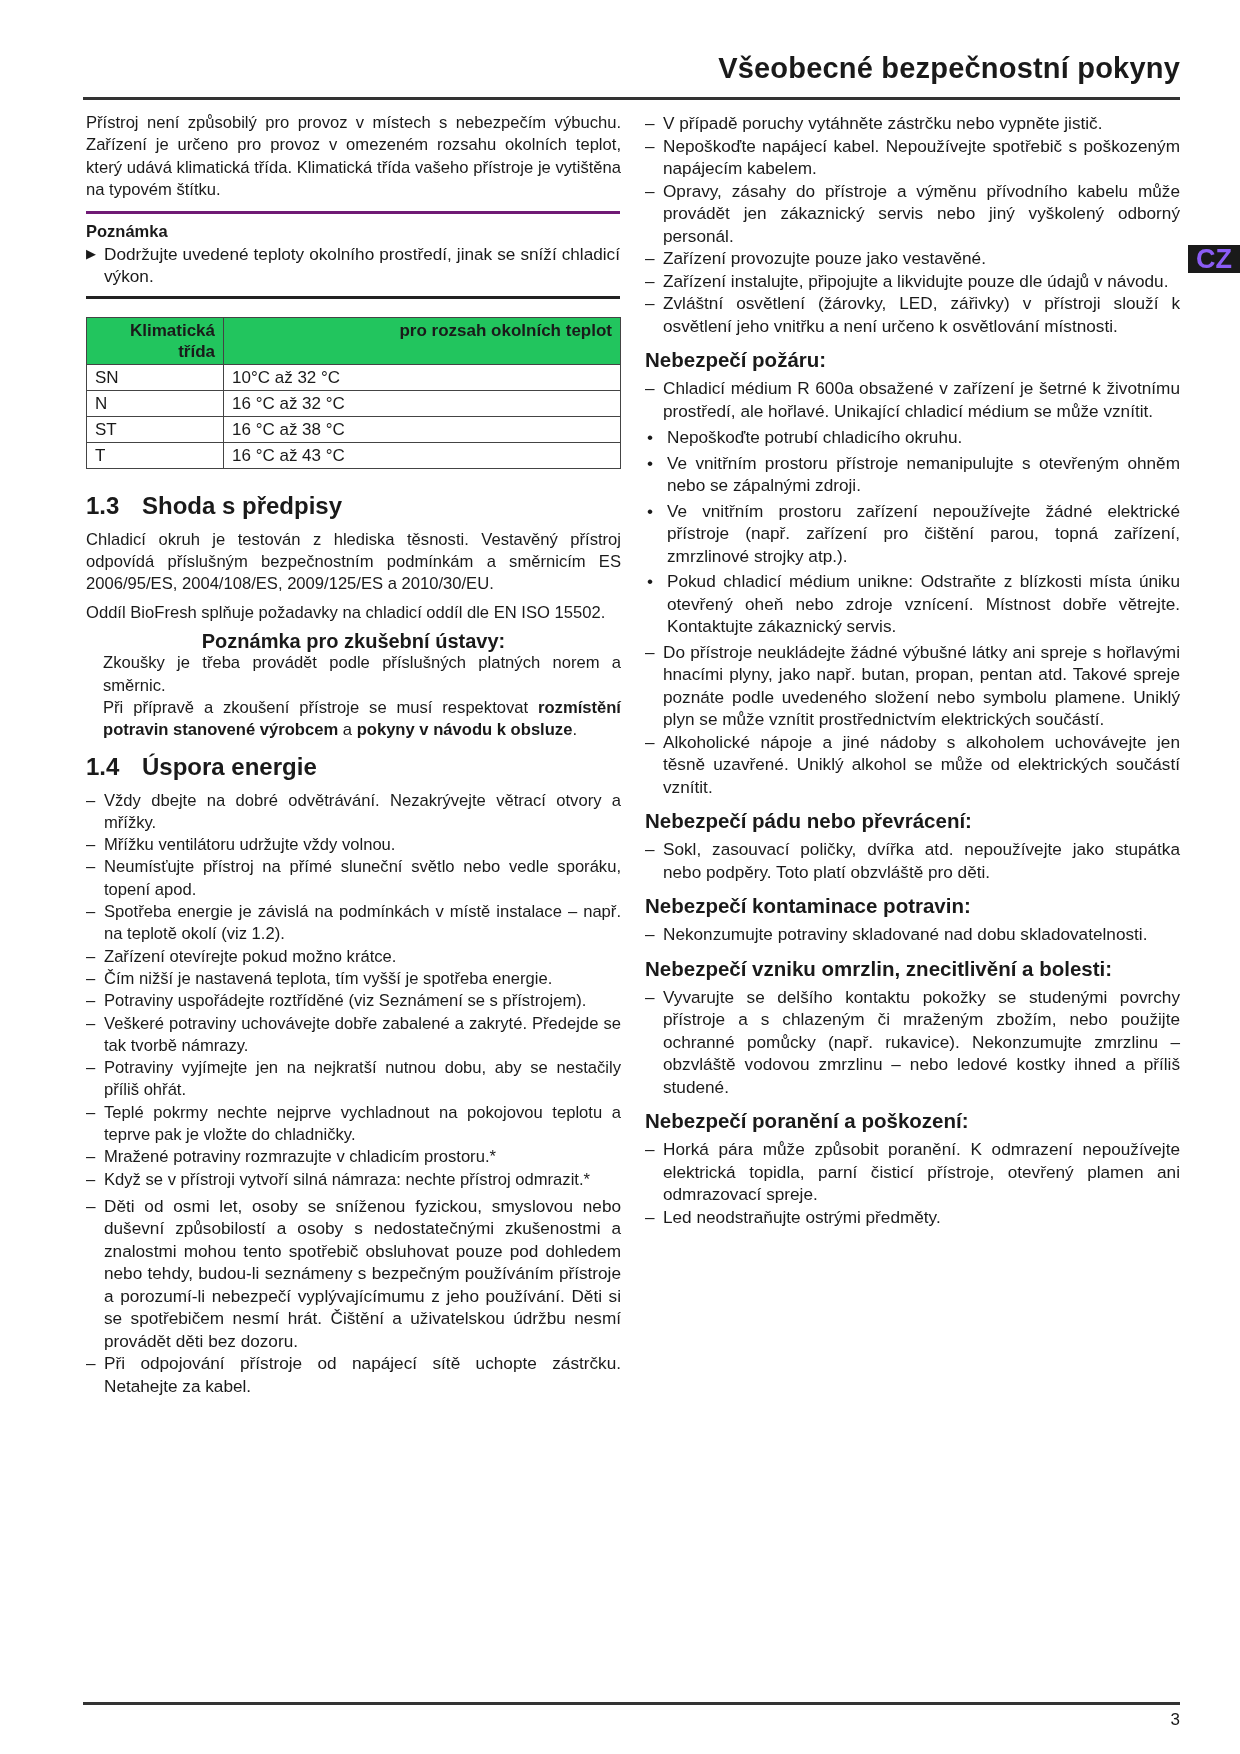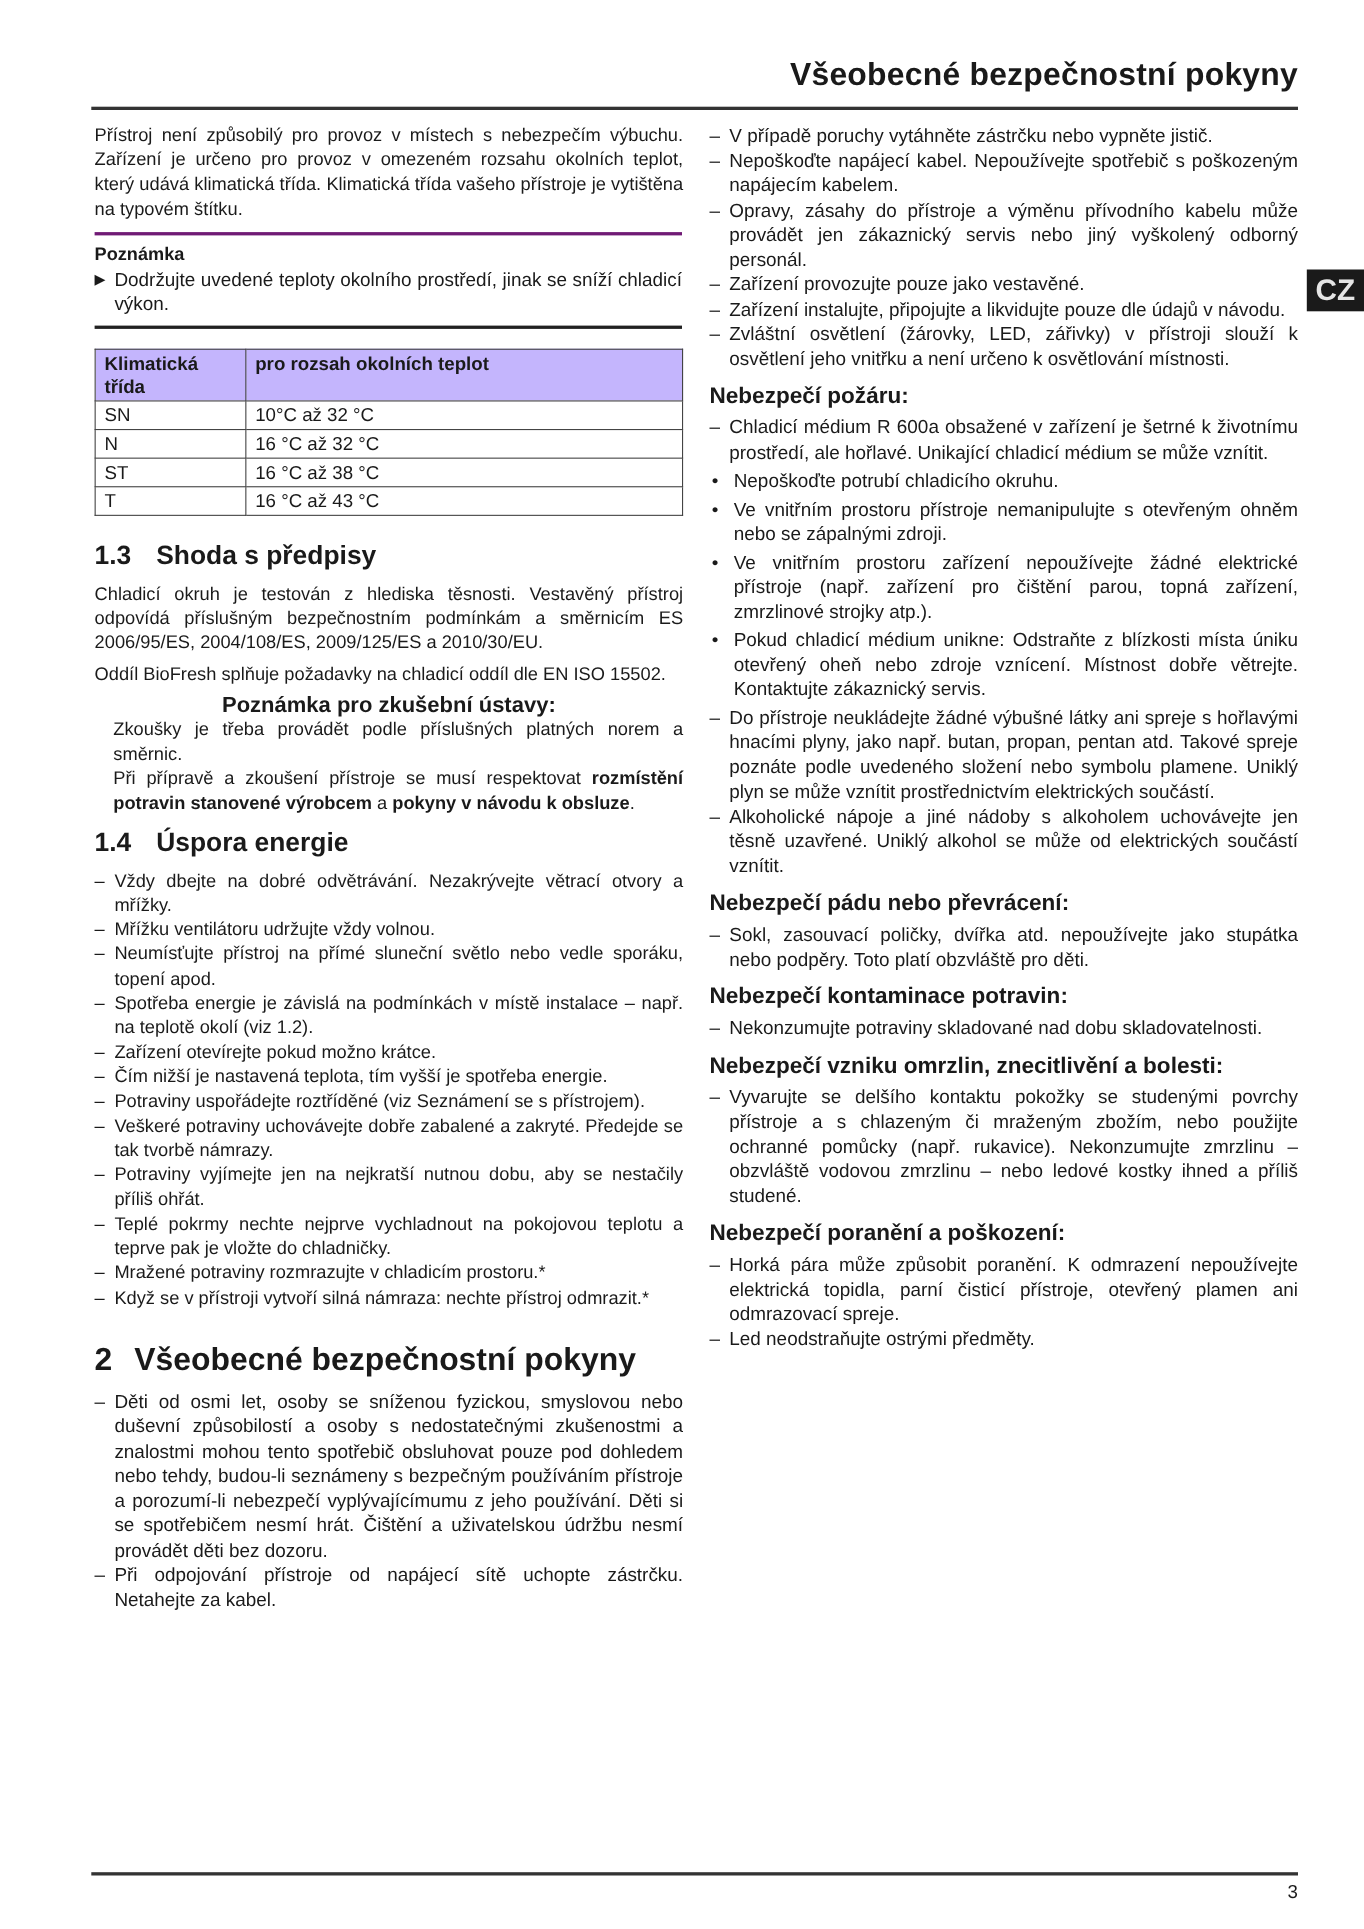--- a/index.html
+++ b/index.html
@@ -2,36 +2,36 @@
 <html><head>
 <meta charset="utf-8">
 <style>
   html, body { margin: 0; padding: 0; background: #ffffff; }
   body { width: 1240px; height: 1754px; position: relative; overflow: hidden;
          font-family: "Liberation Sans", sans-serif; color: #1a1a1a; }
   .header-title { position: absolute; right: 60px; top: 52px; font-size: 29px; font-weight: bold; letter-spacing: 0.2px; }
   .top-rule { position: absolute; left: 83px; top: 97px; width: 1097px; height: 3px; background: #333; }
   .bottom-rule { position: absolute; left: 83px; top: 1702px; width: 1097px; height: 3px; background: #333; }
   .page-num { position: absolute; right: 60px; top: 1710px; font-size: 17px; }
-  .cz-tab { position: absolute; left: 1188px; top: 245px; width: 52px; height: 38px; background: #1a1a1a; color: #e5e5e5;
+  .cz-tab { position: absolute; left: 1188px; top: 245px; width: 52px; height: 28px; background: #1a1a1a; color: #8b5cf6;
             font-weight: bold; font-size: 27px; display: flex; align-items: center; justify-content: center; }
 
   .col { position: absolute; top: 112px; width: 535px; font-size: 17.2px; line-height: 22.5px; }
   .col-left { left: 86px; }
   .col-right { left: 645px; }
   p { margin: 0 0 6px 0; text-align: justify; }
   .bold { font-weight: bold; }
   .note-block { border-top: 3px solid #701a75; border-bottom: 3px solid #222; padding: 6px 0 8px 0; margin: 10px 1px 18px 0; }
   .note-title { font-weight: bold; font-size: 16.5px; }
   .note-item { display: flex; text-align: justify; }
   .tri { width: 18px; flex: none; font-size: 13px; line-height: 22px; }
 
   table.klima { width: 100%; border-collapse: collapse; font-size: 17px; margin-bottom: 22px; }
   table.klima td, table.klima th { border: 1.5px solid #444; padding: 2px 8px; text-align: left; vertical-align: top; line-height: 21px; }
-  table.klima th { background: #c4b5fd; font-weight: bold; }
+  table.klima th { background: #22c55e; font-weight: bold; text-align: right; }
   table.klima th:first-child, table.klima td:first-child { width: 120px; }
 
   h2.sec { font-size: 24px; margin: 0 0 8px 0; font-weight: bold; line-height: 30px; }
   h2.sec .num { display: inline-block; width: 56px; }
   h1.chap { font-size: 29px; margin: 28px 0 10px 0; font-weight: bold; line-height: 34px; }
   h1.chap .num { display: inline-block; width: 36px; }
   h3.sub { font-size: 20.5px; font-weight: bold; margin: 10px 0 4px 0; line-height: 26px; }
   .subnote-title { font-weight: bold; font-size: 20px; margin-top: 4px; text-align: center; }
   .indent-p { padding-left: 17px; margin-bottom: 0; }
 
@@ -110,23 +110,20 @@
     <li>Zařízení otevírejte pokud možno krátce.</li>
     <li>Čím nižší je nastavená teplota, tím vyšší je spotřeba energie.</li>
     <li>Potraviny uspořádejte roztříděné (viz Seznámení se s přístrojem).</li>
     <li>Veškeré potraviny uchovávejte dobře zabalené a zakryté. Předejde se tak tvorbě námrazy.</li>
     <li>Potraviny vyjímejte jen na nejkratší nutnou dobu, aby se nestačily příliš ohřát.</li>
     <li>Teplé pokrmy nechte nejprve vychladnout na pokojovou teplotu a teprve pak je vložte do chladničky.</li>
     <li>Mražené potraviny rozmrazujte v chladicím prostoru.*</li>
     <li>Když se v přístroji vytvoří silná námraza: nechte přístroj odmrazit.*</li>
   </ul>
 
-  <h1 class="chap">
-    <span class="num">2</span><span>Všeobecné bezpečnostní pokyny</span>
-  </h1>
   <ul class="dash">
     <li>Děti od osmi let, osoby se sníženou fyzickou, smyslovou nebo duševní způsobilostí a osoby s nedostatečnými zkušenostmi a znalostmi mohou tento spotřebič obsluhovat pouze pod dohledem nebo tehdy, budou-li seznámeny s bezpečným používáním přístroje a porozumí-li nebezpečí vyplývajícímumu z jeho používání. Děti si se spotřebičem nesmí hrát. Čištění a uživatelskou údržbu nesmí provádět děti bez dozoru.</li>
     <li>Při odpojování přístroje od napájecí sítě uchopte zástrčku. Netahejte za kabel.</li>
   </ul>
 </div>
 
 <div class="col col-right">
   <ul class="dash">
     <li>V případě poruchy vytáhněte zástrčku nebo vypněte jistič.</li>
     <li>Nepoškoďte napájecí kabel. Nepoužívejte spotřebič s poškozeným napájecím kabelem.</li>

